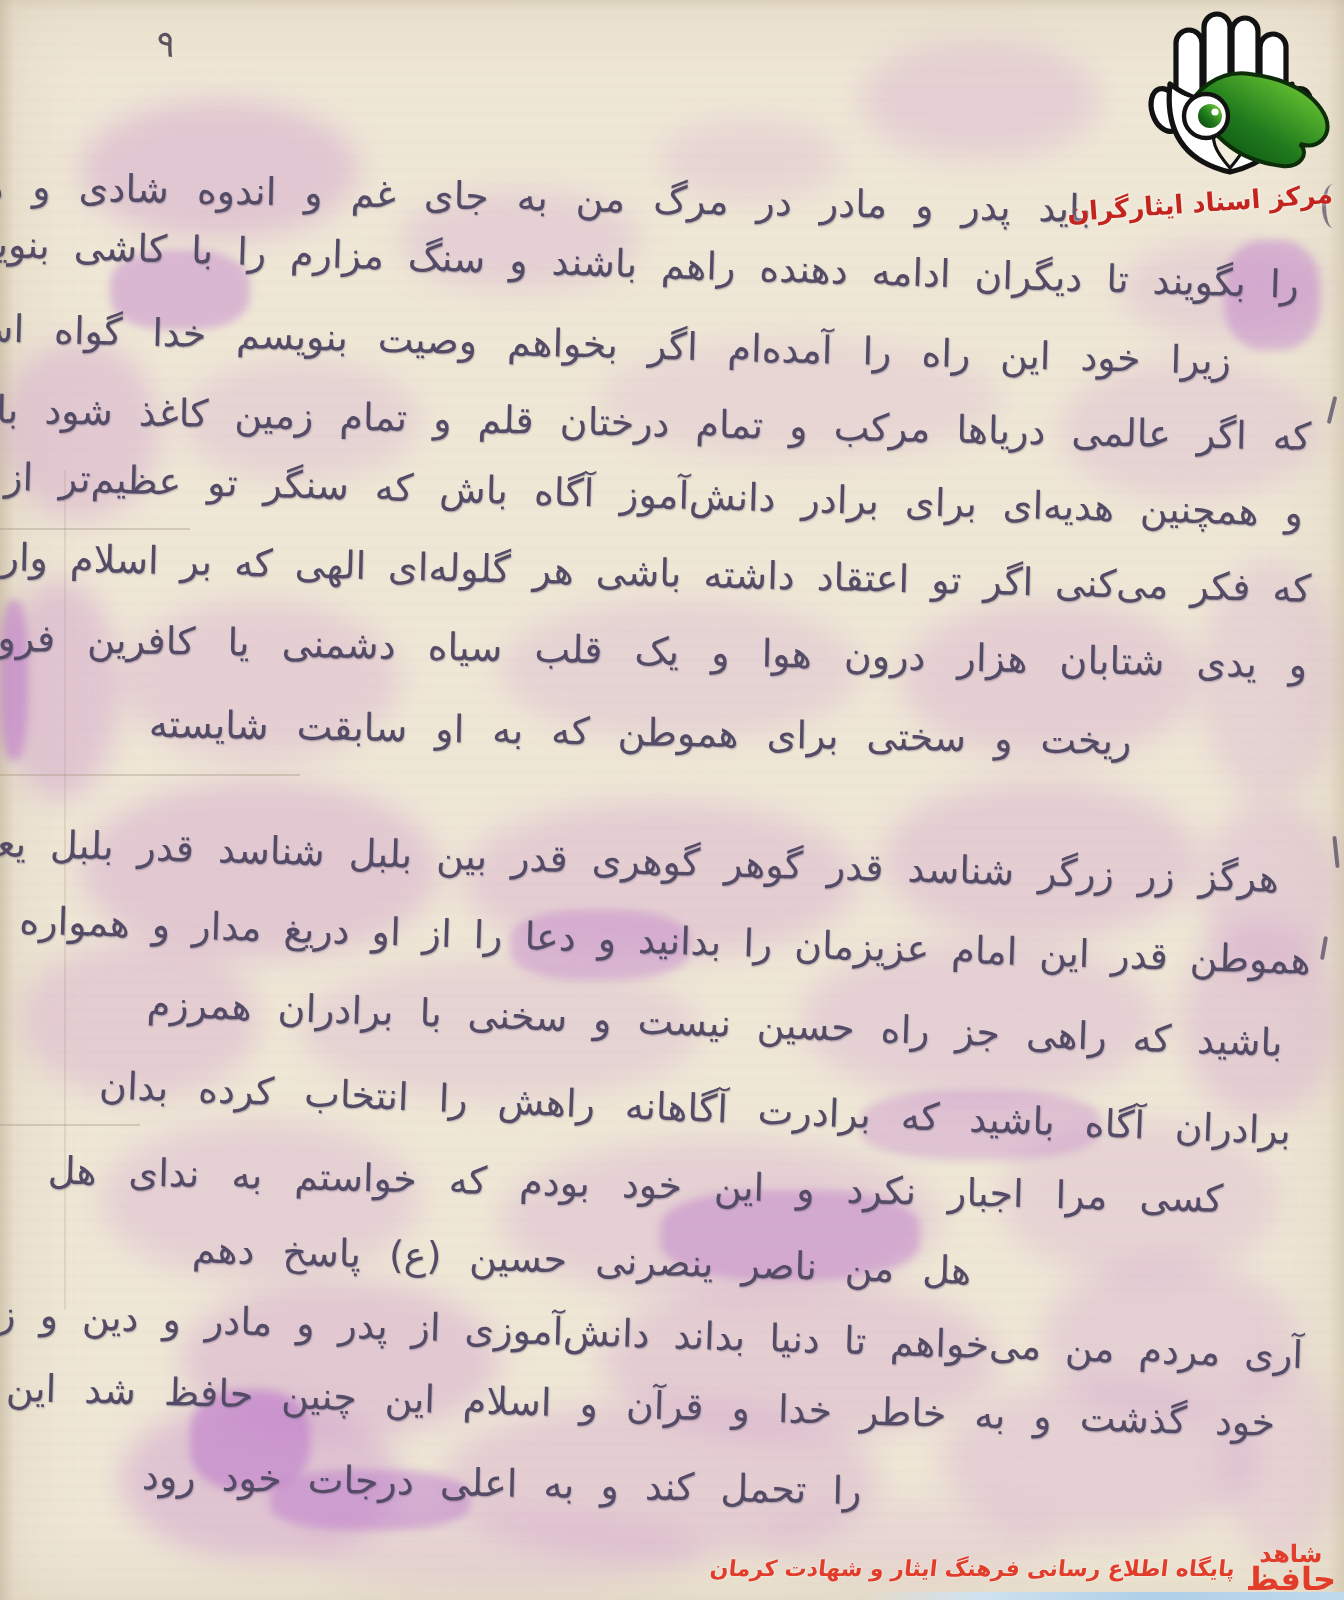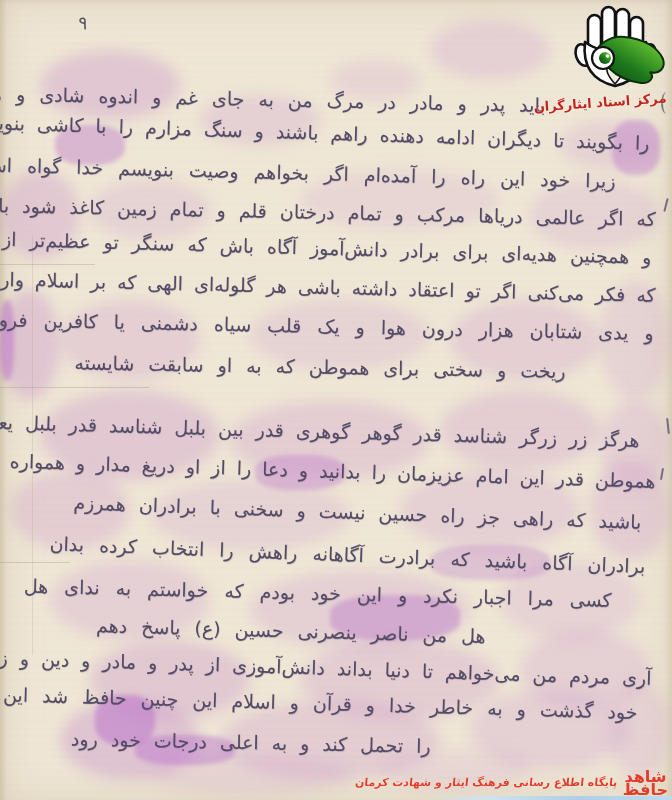--- a/index.html
+++ b/index.html
@@ -36,21 +36,21 @@
   .hand-logo{position:absolute;top:0;right:4px;width:106px;height:98px;}
   .logo-caption{position:absolute;top:95px;right:4px;width:136px;text-align:center;
     font-size:13px;font-weight:bold;transform:rotate(-4deg);
     text-shadow:0 0 2px rgba(255,255,255,.8);}
   
   .footer{position:absolute;right:4px;bottom:4px;display:flex;align-items:center;direction:ltr;}
   .site-text{direction:rtl;font-size:11px;font-weight:bold;margin-right:5px;
     transform:skewX(-6deg);letter-spacing:0;text-shadow:0 0 1px rgba(255,255,255,.9);}
   .ns-logo{display:flex;flex-direction:column;align-items:center;line-height:.82;
     font-weight:bold;direction:rtl;}
-  .ns-logo .w1{font-size:16px;letter-spacing:-1px;}
+  .ns-logo .w1{font-size:12px;letter-spacing:-1px;}
   .ns-logo .w2{font-size:16px;letter-spacing:-1px;}
   .accent-strip{position:absolute;bottom:0;right:0;width:242px;height:4px;
     background:linear-gradient(90deg, rgba(255,255,255,0), #cfe2f0 25%, #aecfe8 60%, #bfd9ec);}
 </style>
 </head>
 <body>
 
 <div id="stage">
 
   <div id="blobs">

